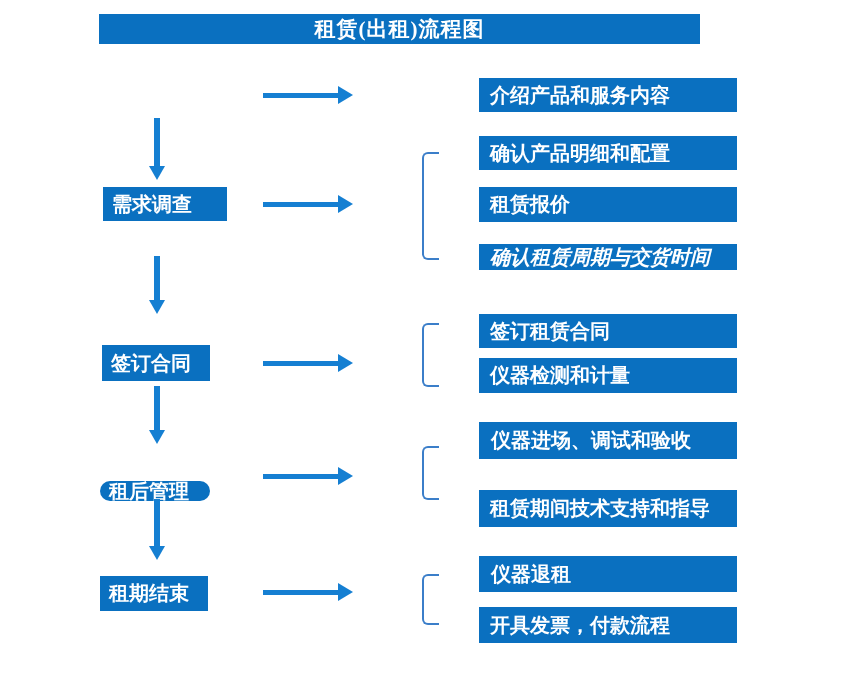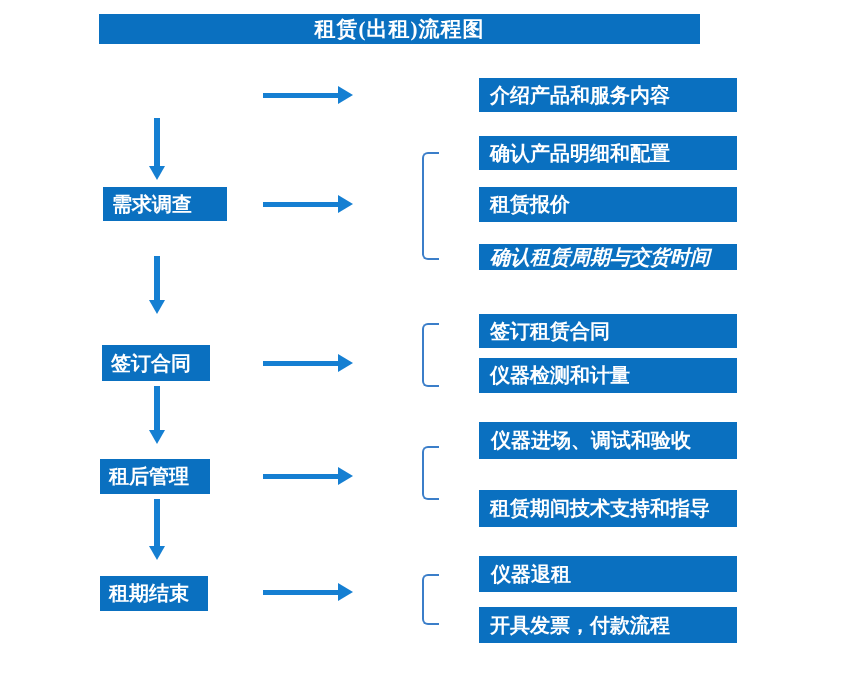--- a/index.html
+++ b/index.html
@@ -54,21 +54,21 @@
 </style>
 </head>
 <body>
 
 <div class="stage">
 
   <div class="titlebar">租赁(出租)流程图</div>
 
   <div class="box left-box" style="left:103px;top:187px;width:124px;height:34px;">需求调查</div>
   <div class="box left-box" style="left:102px;top:345px;width:108px;height:36px;">签订合同</div>
-  <div class="box left-box" style="left:100px;top:459px;width:110px;height:35px;">租后管理</div>
+  <div class="box left-box" style="left:100px;top:481px;width:110px;height:20px;border-radius:14px;">租后管理</div>
   <div class="box left-box" style="left:100px;top:576px;width:108px;height:35px;">租期结束</div>
 
   <div class="box right-box" style="top:78px;height:34px;">介绍产品和服务内容</div>
 
   <div class="box right-box" style="top:136px;height:34px;">确认产品明细和配置</div>
   <div class="box right-box" style="top:187px;height:35px;">租赁报价</div>
   <div class="box right-box" style="top:244px;height:26px;font-style:italic;">确认租赁周期与交货时间</div>
 
   <div class="box right-box" style="top:314px;height:34px;">签订租赁合同</div>
   <div class="box right-box" style="top:358px;height:35px;">仪器检测和计量</div>

